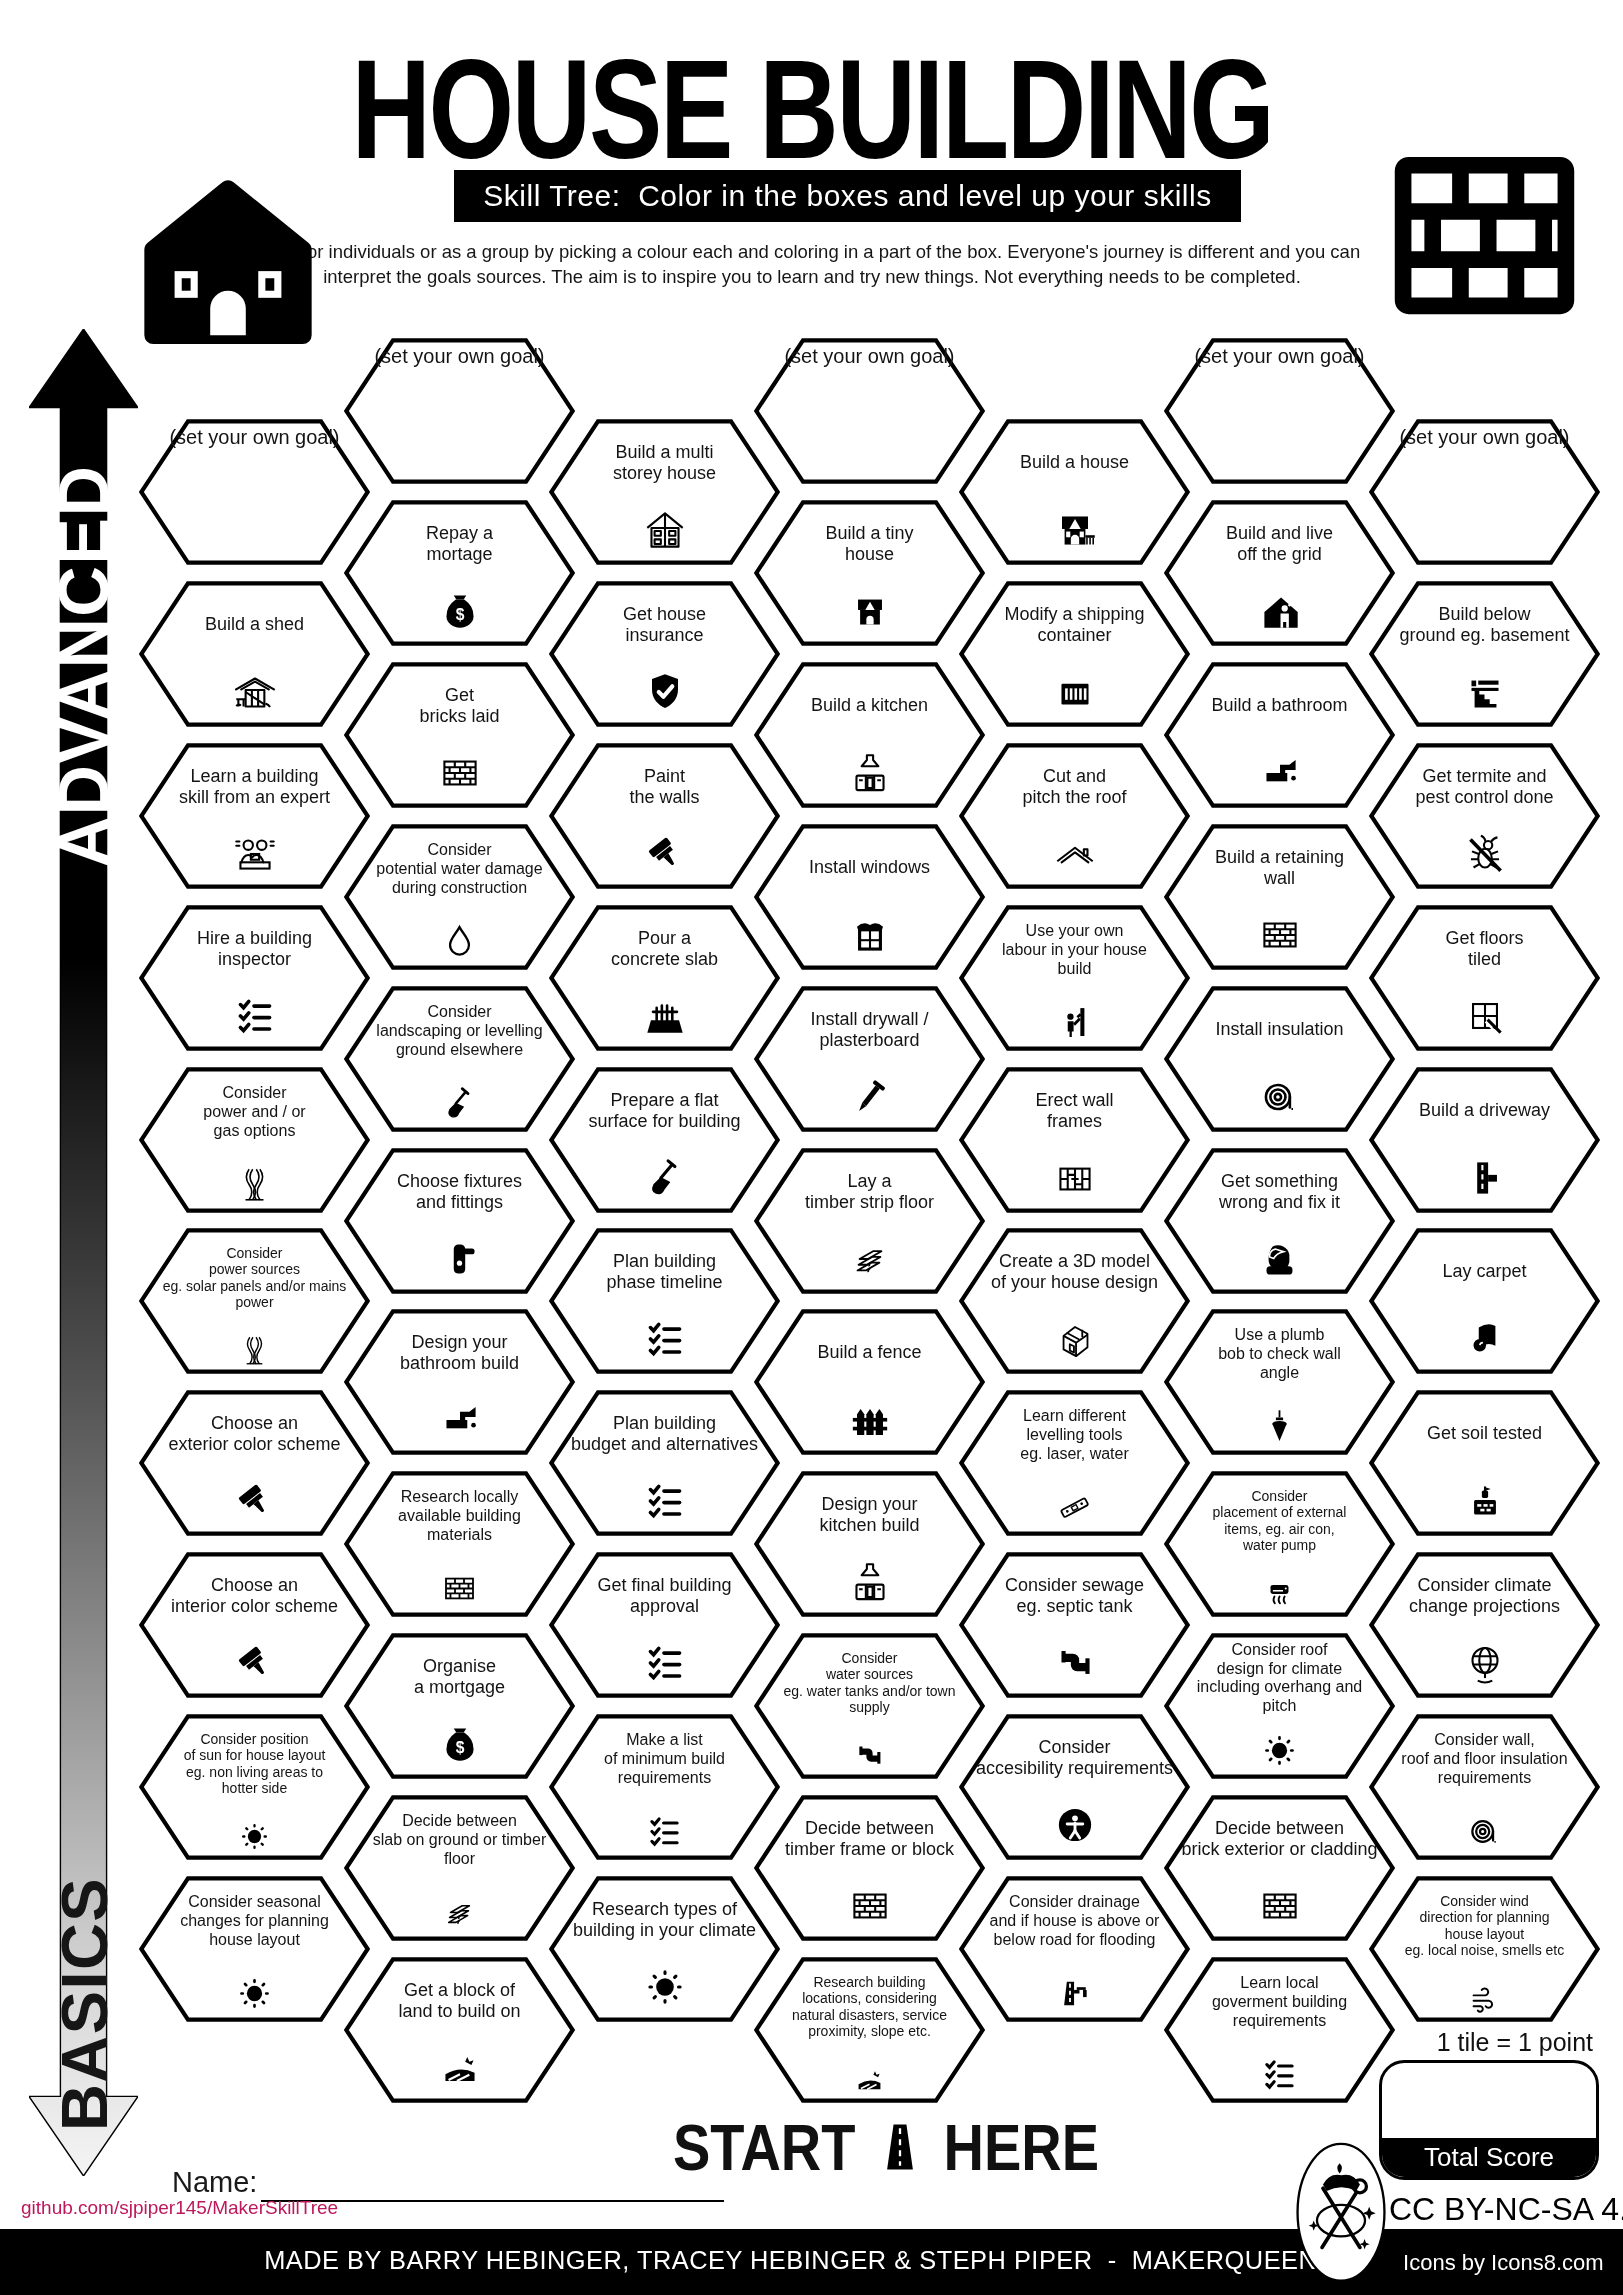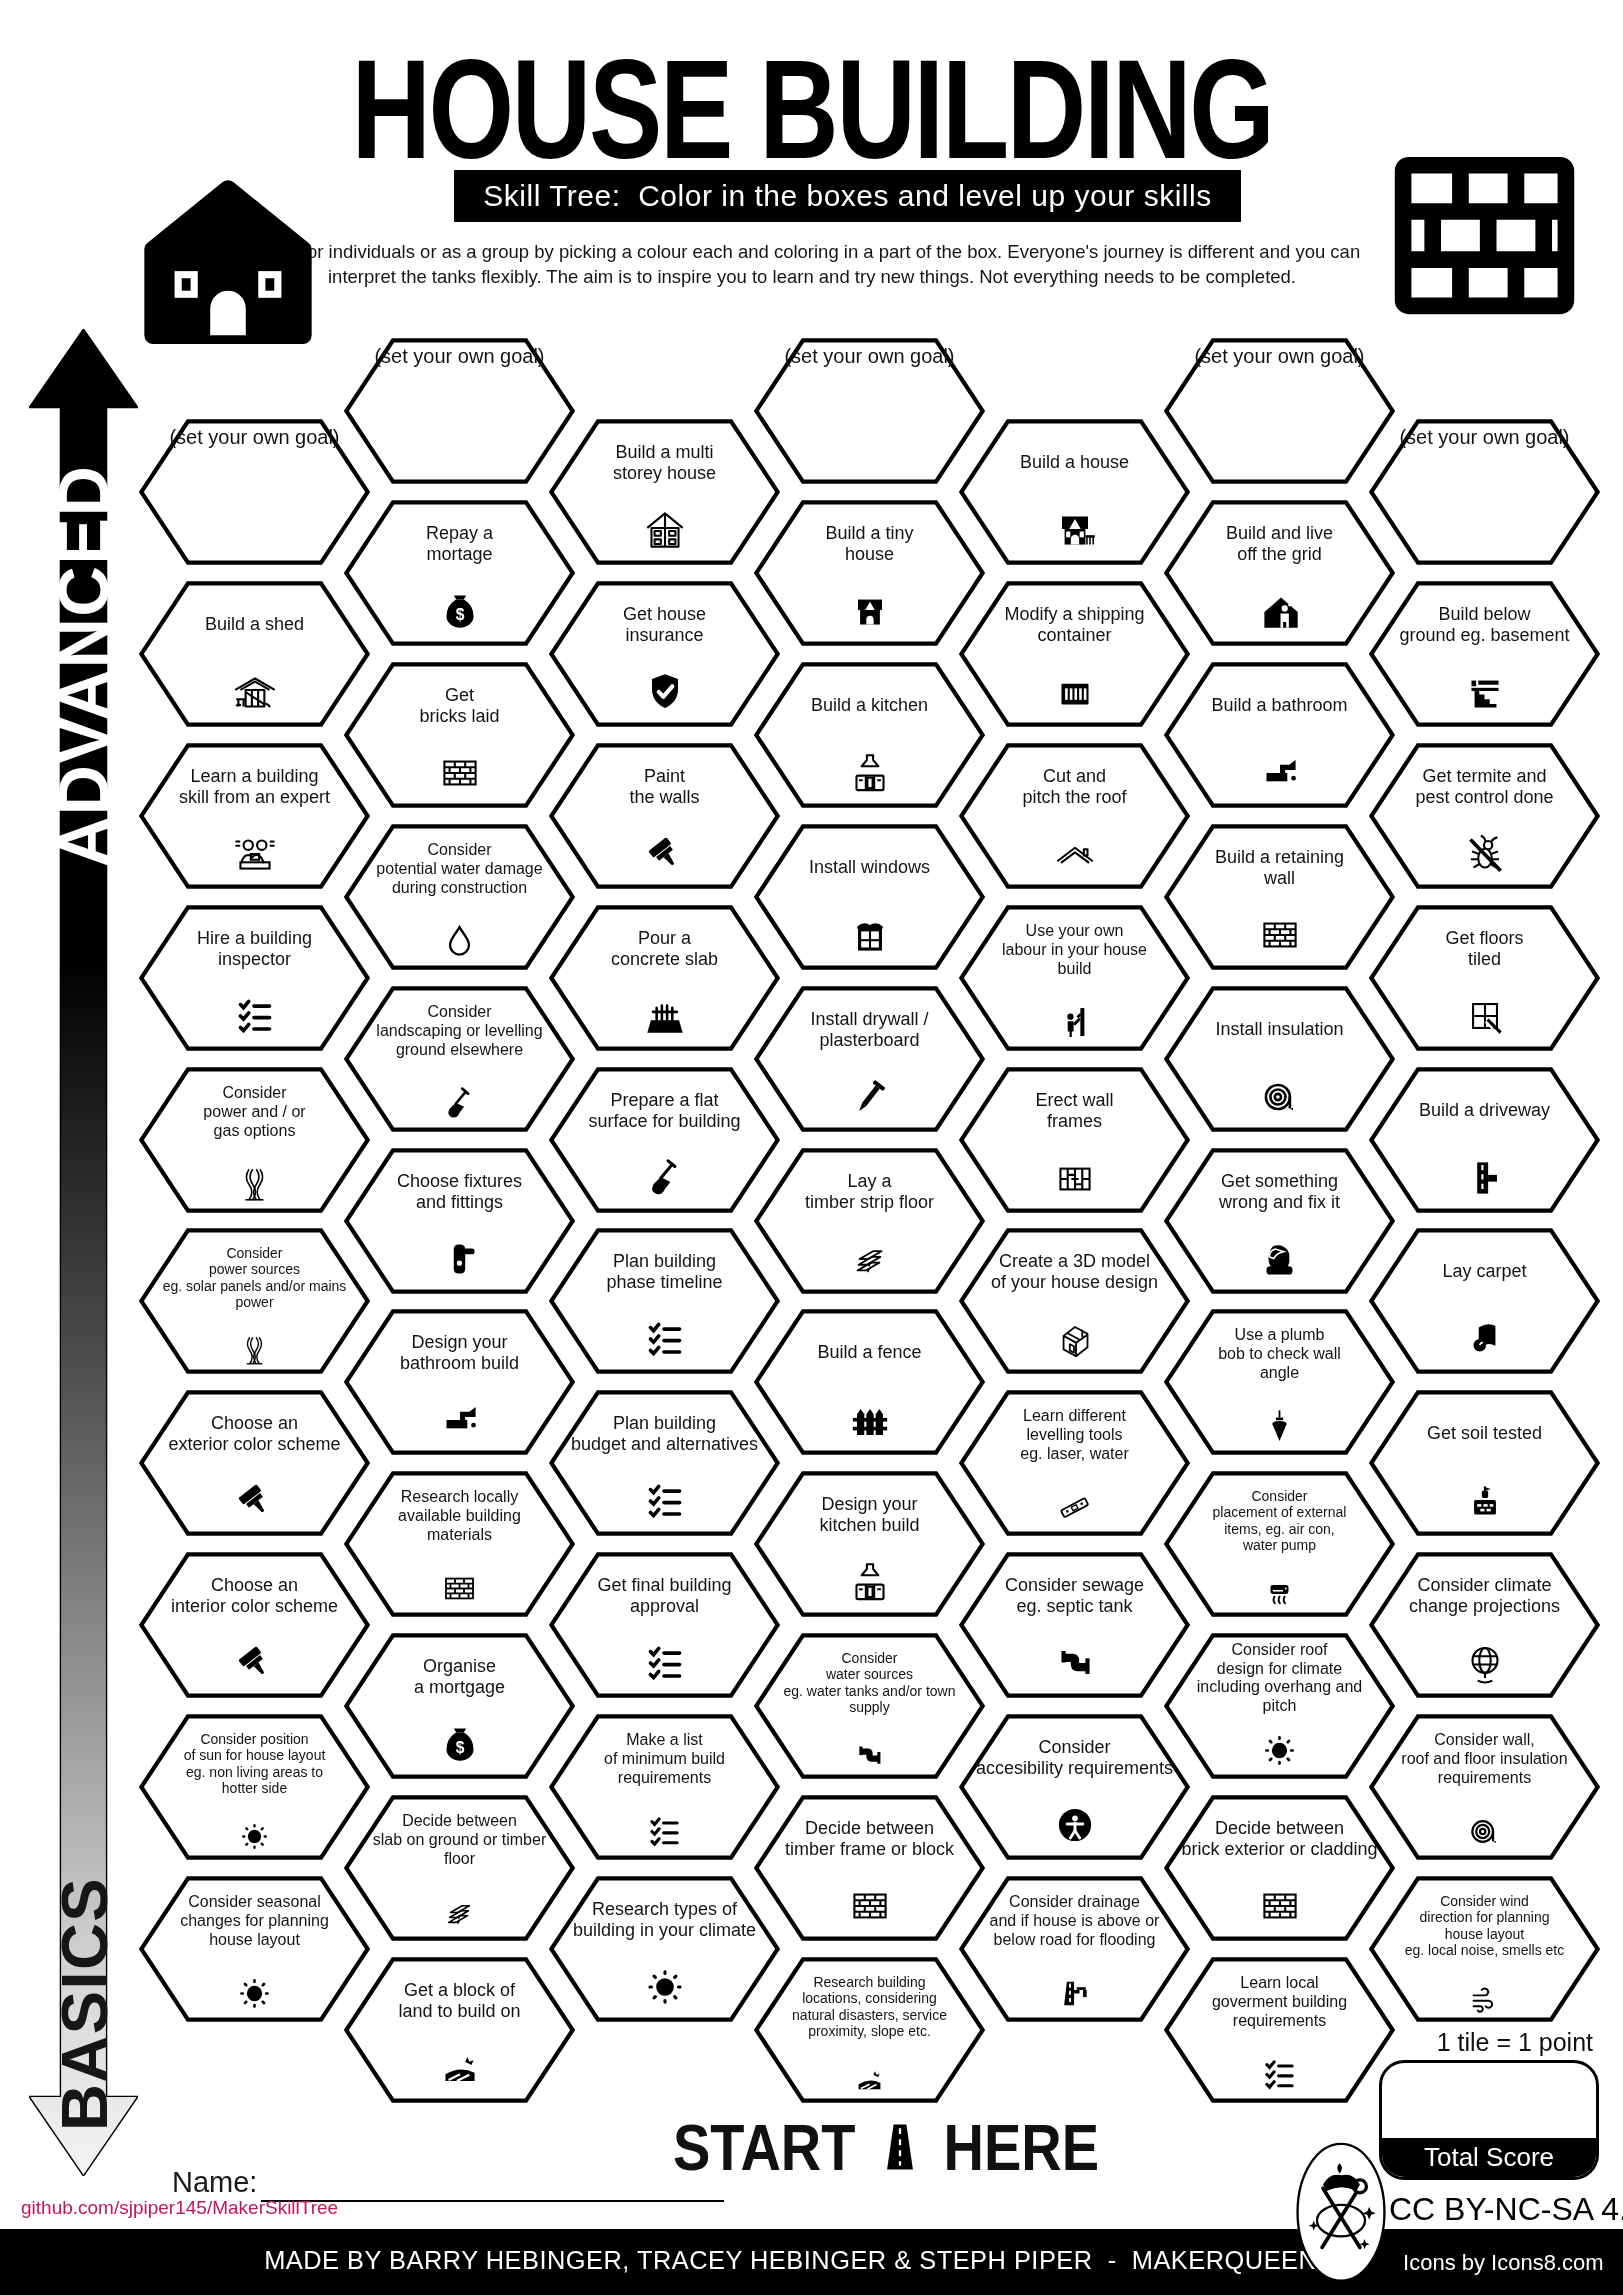--- a/index.html
+++ b/index.html
@@ -62,21 +62,21 @@
 </head>
 <body>
 
 <div id="page">
 
   <div id="title">HOUSE BUILDING</div>
   <div id="subtitlebar">
     <div>Skill Tree:  Color in the boxes and level up your skills</div>
   </div>
   <div class="desc" id="desc1">Use for individuals or as a group by picking a colour each and coloring in a part of the box.  Everyone's journey is different and you can</div>
-  <div class="desc" id="desc2">interpret the tanks flexibly.  The aim is to inspire you to learn and try new things. Not everything needs to be completed.</div>
+  <div class="desc" id="desc2">interpret the goals sources.  The aim is to inspire you to learn and try new things. Not everything needs to be completed.</div>
 
   <svg id="houselogo" viewBox="0 0 100 100">
     <path d="M8 90 V42 L50 8 L92 42 V90 Z" fill="#000" stroke="#000" stroke-width="10" stroke-linejoin="round"></path>
     <g fill="#fff">
       <path d="M40 90 v-15 a10 10 0 0 1 20 0 v15 Z"></path>
       <rect x="20" y="54" width="13" height="15"></rect>
       <rect x="67" y="54" width="13" height="15"></rect>
     </g>
     <rect x="24" y="58" width="5" height="7" fill="#000"></rect>
       <rect x="71" y="58" width="5" height="7" fill="#000"></rect>

